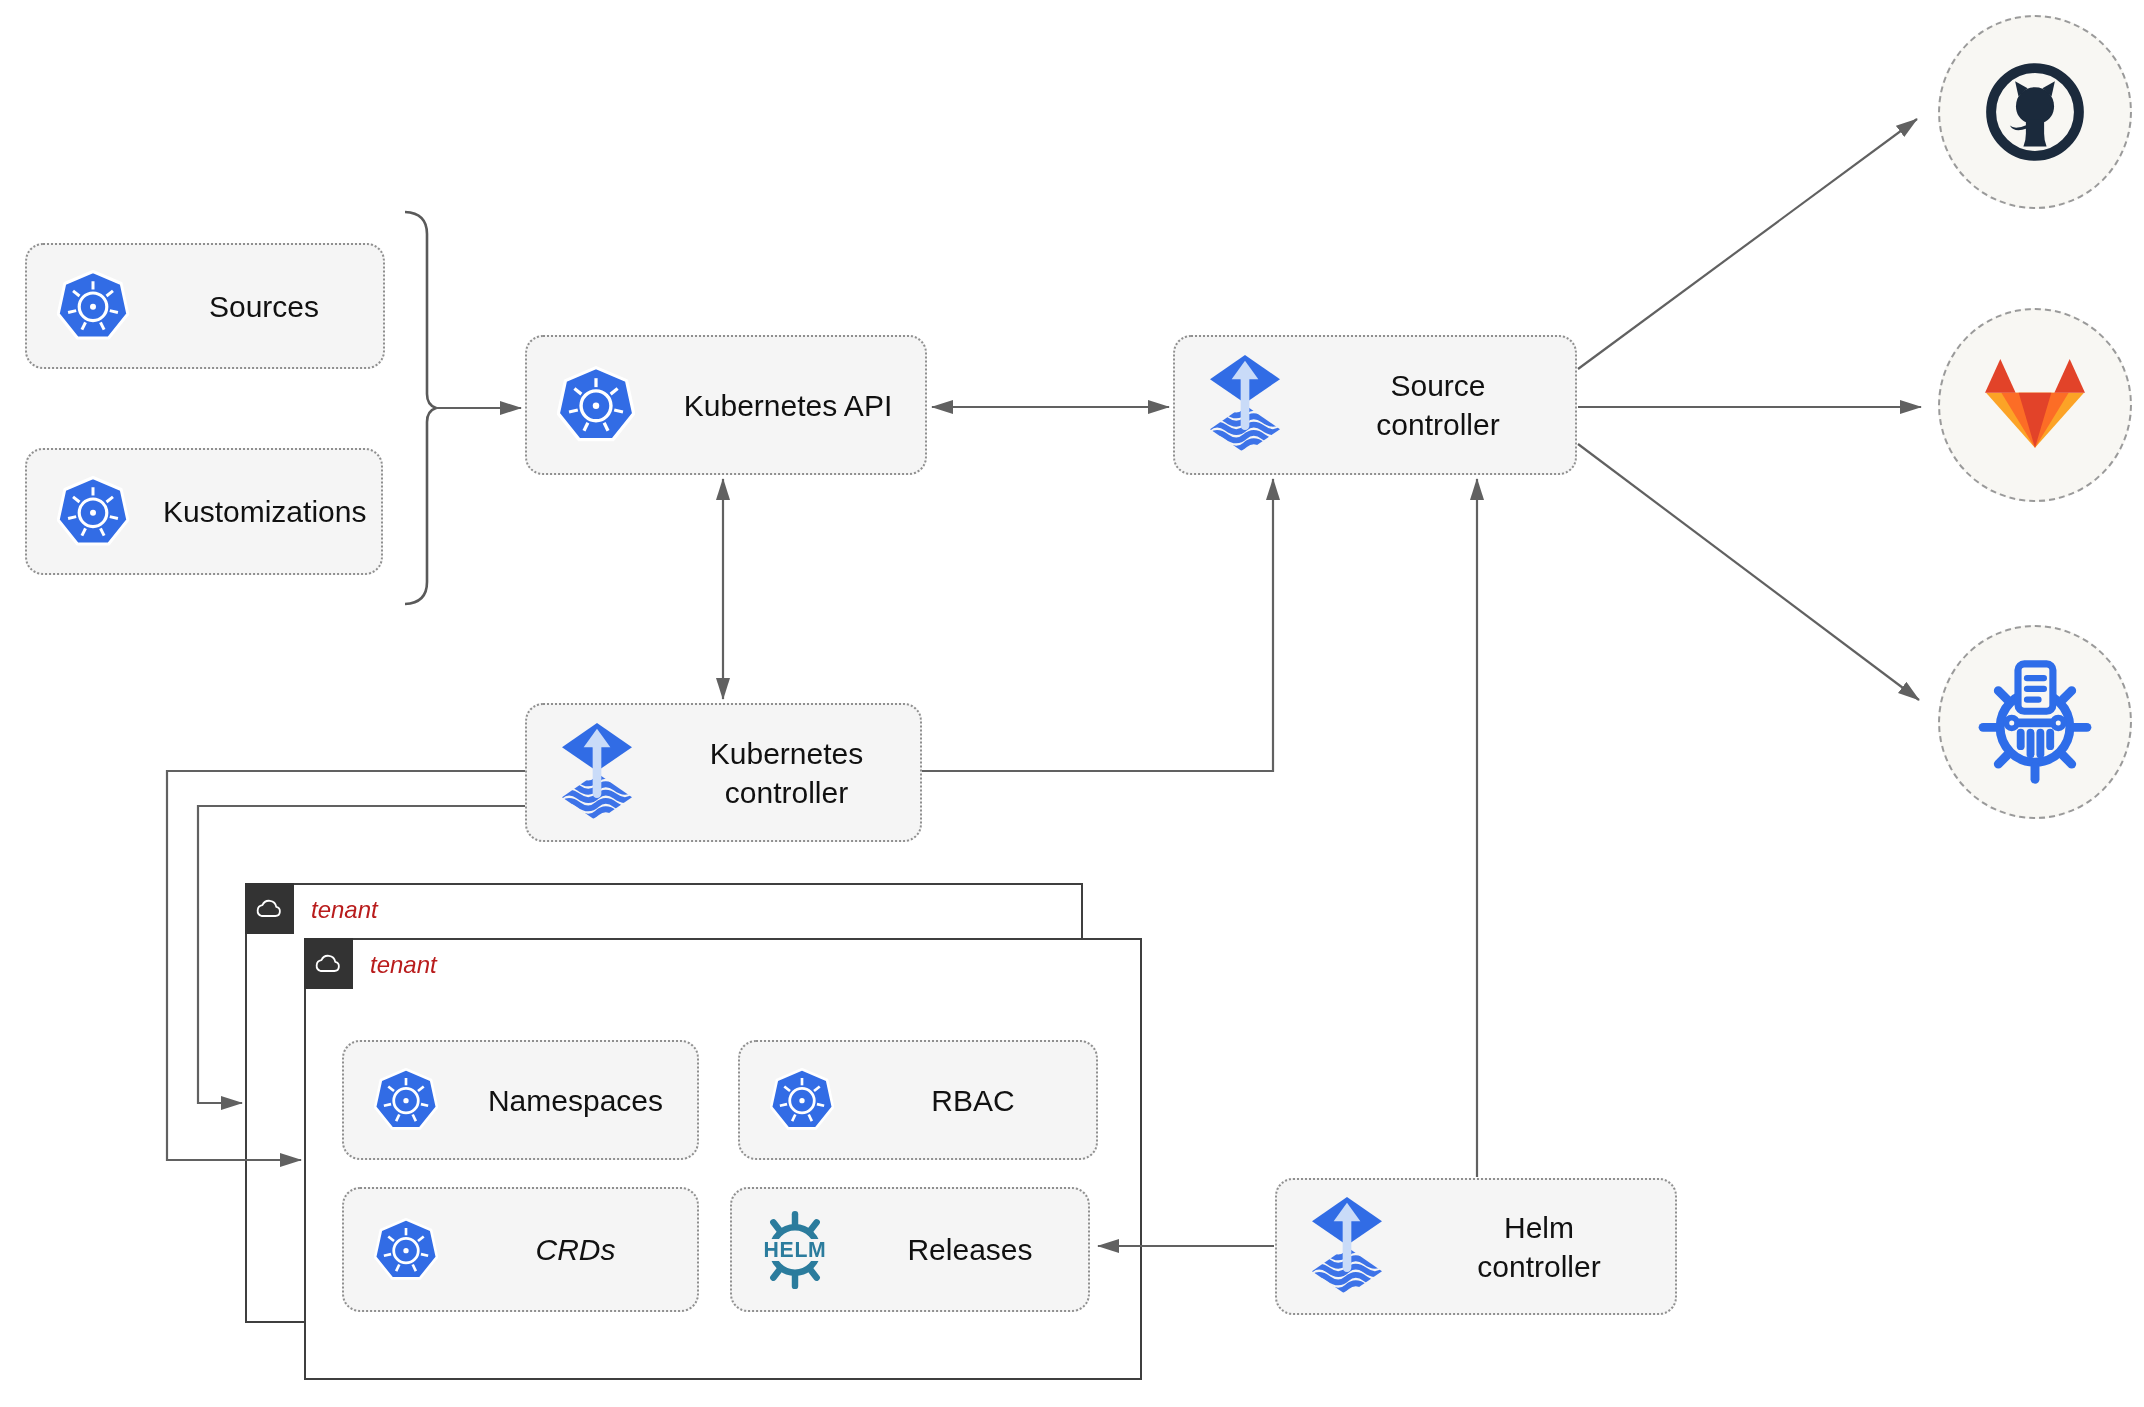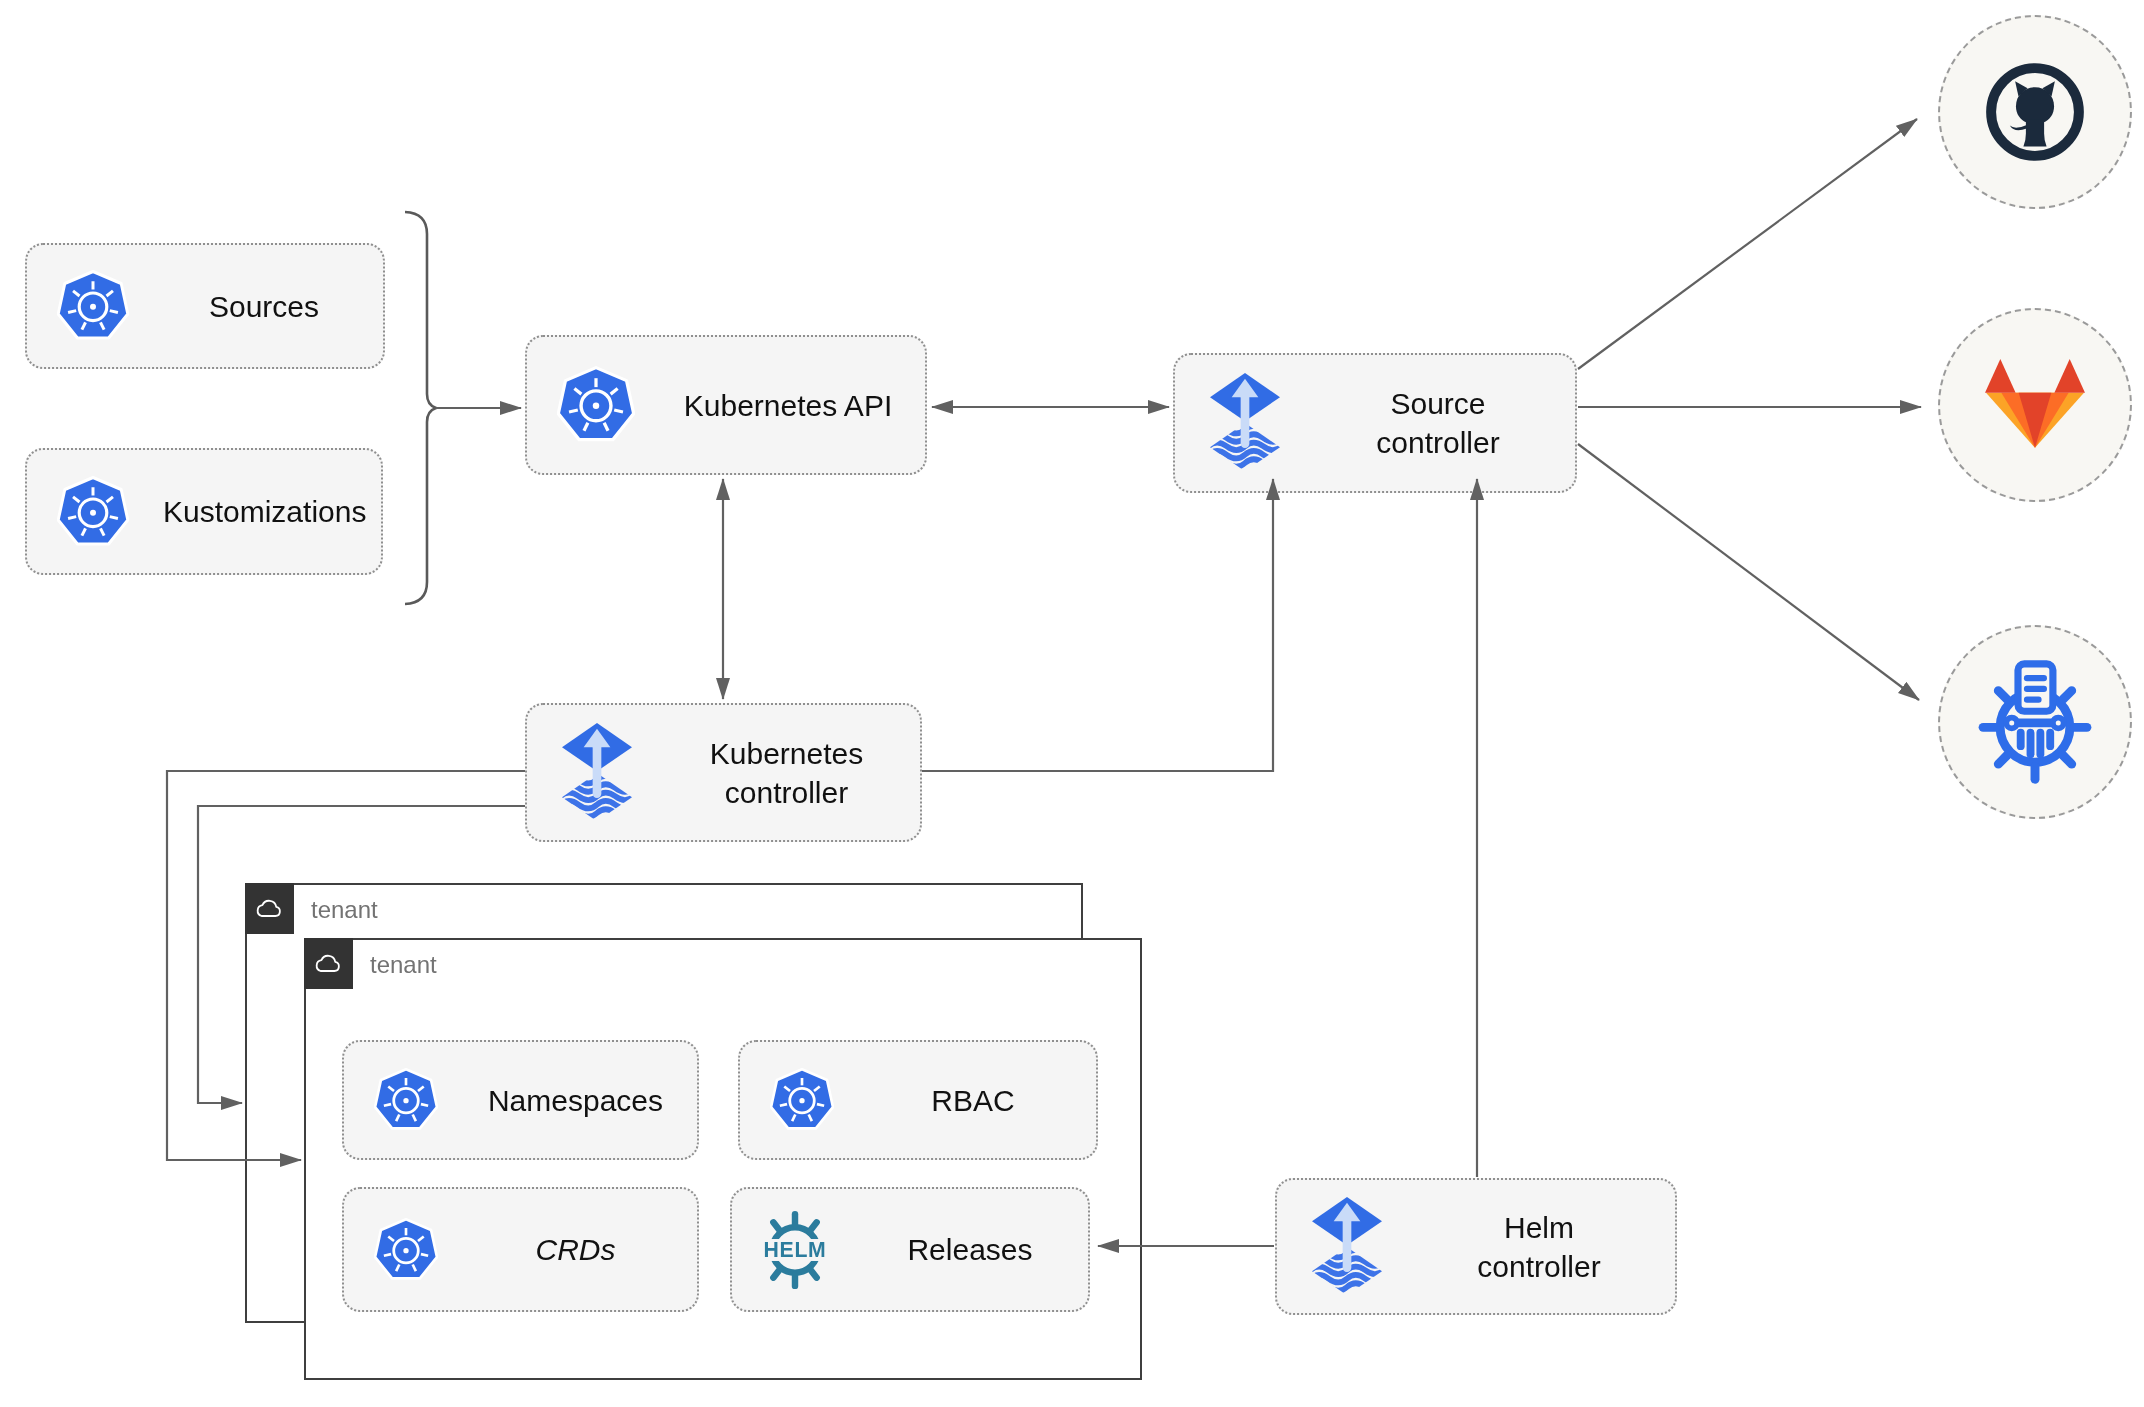--- a/index.html
+++ b/index.html
@@ -27,21 +27,21 @@
   .tenant{
     position:absolute;background:#ffffff;
     border:2.5px solid #3f3f3f;box-sizing:border-box;
   }
   .tenant-tab{
     position:absolute;top:-2.5px;left:-2.5px;width:49px;height:51px;
     background:#333333;display:flex;align-items:center;justify-content:center;
   }
   .tenant-label{
     position:absolute;left:64px;top:11px;
-    font-size:24px;color:#737373;
+    font-size:24px;color:#b91c1c;font-style:italic;
   }
   #tenant-back{left:245px;top:883px;width:838px;height:440px;z-index:1;}
   #tenant-front{left:304px;top:938px;width:838px;height:442px;z-index:2;}
 
   .circle-node{
     position:absolute;width:194px;height:194px;border-radius:50%;
     background:#f8f7f3;border:2.5px dashed #9a9a9a;
     display:flex;align-items:center;justify-content:center;
     box-sizing:border-box;z-index:3;
   }
@@ -170,21 +170,21 @@
     <span class="node-label">Kustomizations</span>
   </div>
 
   <div class="node" style="left:525px;top:335px;width:402px;height:140px;">
     <svg class="icon" width="78" height="78">
         <use href="#sym-k8s"></use>
       </svg>
     <span class="node-label">Kubernetes API</span>
   </div>
 
-  <div class="node" style="left:1173px;top:353px;width:404px;height:140px;">
+  <div class="node" style="left:1173px;top:335px;width:404px;height:140px;">
     <svg class="icon" width="80" height="104">
         <use href="#sym-flux"></use>
       </svg>
     <span class="node-label">Source
 controller</span>
   </div>
 
   <div class="node" style="left:525px;top:703px;width:397px;height:139px;">
     <svg class="icon" width="80" height="104">
         <use href="#sym-flux"></use>

